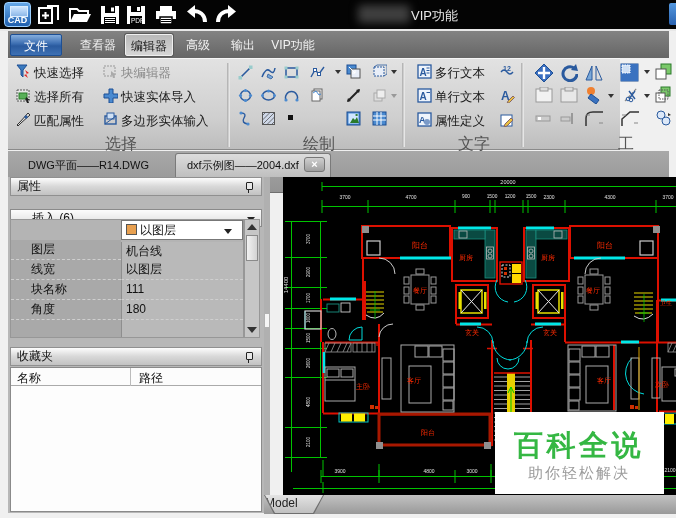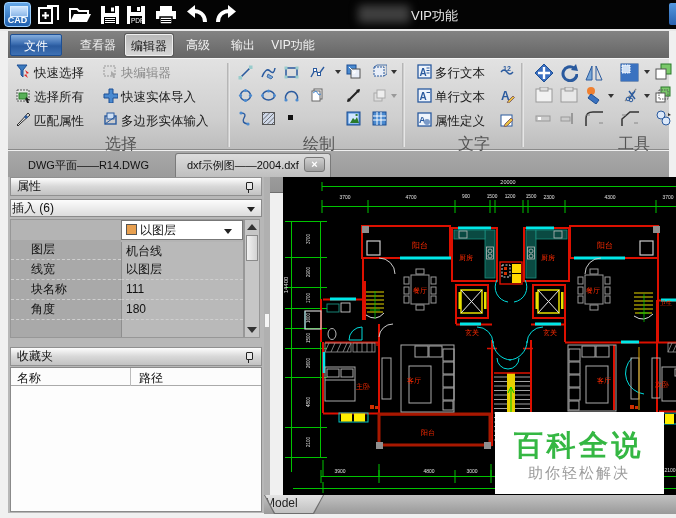--- a/index.html
+++ b/index.html
@@ -11,39 +11,39 @@
 #logo:before{content:"";position:absolute;left:5px;top:3px;width:16px;height:9px;border:1px solid #dceeff;background:linear-gradient(#cfe6ff,#8db8e8)}
 #title-blur{position:absolute;left:358px;top:5px;width:52px;height:18px;background:#3f3f3f;filter:blur(4px);border-radius:4px}
 #title-text{position:absolute;left:411px;top:7px;color:#e8e8e8;font-size:13px}
 #rt-ico{position:absolute;right:0px;top:3px;width:7px;height:22px;background:linear-gradient(#5599e0,#2a62b0);border-radius:2px 0 0 2px}
 
 #menubar{position:absolute;left:8px;top:31px;width:661px;height:27px;background:linear-gradient(#838383,#666)}
 .mtab{position:absolute;top:3px;height:22px;color:#f2f2f2;font-size:12px;line-height:22px;text-align:center}
 #mt-file{left:2px;width:52px;background:linear-gradient(#85aede,#3a6cb0 45%,#2a5a9e 55%,#3e71b4);border:1px solid #1d4f94;border-radius:2px;color:#fff}
 #mt-edit{background:linear-gradient(#b9b9b9,#d6d6d6);border:1px solid #efefef;box-shadow:0 0 0 1px #5a5a5a;border-radius:2px;color:#111}
 
-#ribbon{position:absolute;left:8px;top:58px;width:661px;height:92px;background:linear-gradient(#e2e2e2,#cfcfcf 65%,#bdbdbd);border-top:1px solid #f5f5f5;border-bottom:1px solid #8a8a8a}
+#ribbon{position:absolute;left:8px;top:58px;width:612px;height:92px;background:linear-gradient(#e2e2e2,#cfcfcf 65%,#bdbdbd);border-top:1px solid #f5f5f5;border-bottom:1px solid #8a8a8a}
 .rtxt{position:absolute;font-size:12.5px;color:#1a1a1a;white-space:nowrap}
 .rtxt.gray{color:#8a8a8a}
 .glabel{position:absolute;top:75px;font-size:16px;color:#555}
 .gsep{position:absolute;top:4px;height:84px;width:3px;background:linear-gradient(90deg,#aaa,#f2f2f2)}
 .ricon{position:absolute;width:15px;height:15px}
 .darr{position:absolute;width:0;height:0;border-left:3.5px solid transparent;border-right:3.5px solid transparent;border-top:4px solid #333}
 
 #tabbar{position:absolute;left:8px;top:151px;width:661px;height:42px;background:linear-gradient(#a8a8a8,#949494);border-bottom:1px solid #6f6f6f}
 #tab1{position:absolute;left:20px;top:7px;font-size:11px;color:#111}
 #tab2{position:absolute;left:167px;top:2px;width:156px;height:24px;background:linear-gradient(#dcdcdc,#bfbfbf);border:1px solid #7a7a7a;border-bottom:none;border-radius:3px 3px 0 0;font-size:11px;color:#111;line-height:22px;padding-left:11px}
 #tab2 .x{position:absolute;right:5px;top:3px;width:21px;height:15px;background:linear-gradient(#cfcfcf,#9f9f9f);border:1px solid #777;border-radius:3px;color:#fff;font-size:11px;font-weight:bold;line-height:13px;text-align:center}
 
 #panel{position:absolute;left:8px;top:177px;width:256px;height:336px;background:#b7b7b7}
 .phead{position:absolute;left:2px;width:252px;height:19px;background:linear-gradient(#fdfdfd,#d8d8d8 50%,#c2c2c2);border:1px solid #909090;font-size:12px;color:#111;line-height:17px;padding-left:6px}
 .pin{position:absolute;right:8px;top:3px;width:8px;height:11px}
 .pin:before{content:"";position:absolute;left:1px;top:1px;width:5px;height:6px;border:1px solid #222;background:#e8e8e8;border-radius:1px}
 .pin:after{content:"";position:absolute;left:3px;top:8px;width:1px;height:4px;background:#222}
-#combo{position:absolute;left:2px;top:22px;width:252px;height:18px;background:linear-gradient(#fcfcfc,#dcdcdc);border:1px solid #8a8a8a;font-size:12px;color:#111;line-height:16px;padding-left:1px}
+#combo{position:absolute;left:2px;top:32px;width:252px;height:18px;background:linear-gradient(#fcfcfc,#dcdcdc);border:1px solid #8a8a8a;font-size:12px;color:#111;line-height:16px;padding-left:21px}
 .cArr{position:absolute;right:6px;top:7px;width:0;height:0;border-left:4px solid transparent;border-right:4px solid transparent;border-top:5px solid #222}
 #pgrid{position:absolute;left:2px;top:42px;width:234px;height:119px;background:#b4b4b4;border:1px solid #979797}
 .prow{position:absolute;left:0;width:110px;height:20px;background:#a9a9a9;border-bottom:1px dashed #cfcfcf;font-size:12px;color:#111;line-height:19px;padding-left:20px}
 .pval{position:absolute;left:110px;width:122px;height:20px;background:#b9b9b9;border-bottom:1px dashed #cfcfcf;border-left:1px solid #8e8e8e;font-size:12px;color:#111;line-height:19px;padding-left:4px}
 #colorcell{background:#fff;border:1px solid #777}
 #swatch{display:inline-block;width:11px;height:11px;background:#e8a050;border:1px solid #555;vertical-align:-1px;margin-right:3px}
 #pscroll{position:absolute;left:236px;top:42px;width:16px;height:119px;background:#c6c6c6;border:1px solid #979797}
 .sarr{position:absolute;left:2px;width:10px;height:0}
 #pthumb{position:absolute;left:1px;top:15px;width:12px;height:26px;background:linear-gradient(90deg,#f2f2f2,#d2d2d2);border:1px solid #8a8a8a}
 #fhead2{position:absolute;left:2px;top:170px}

